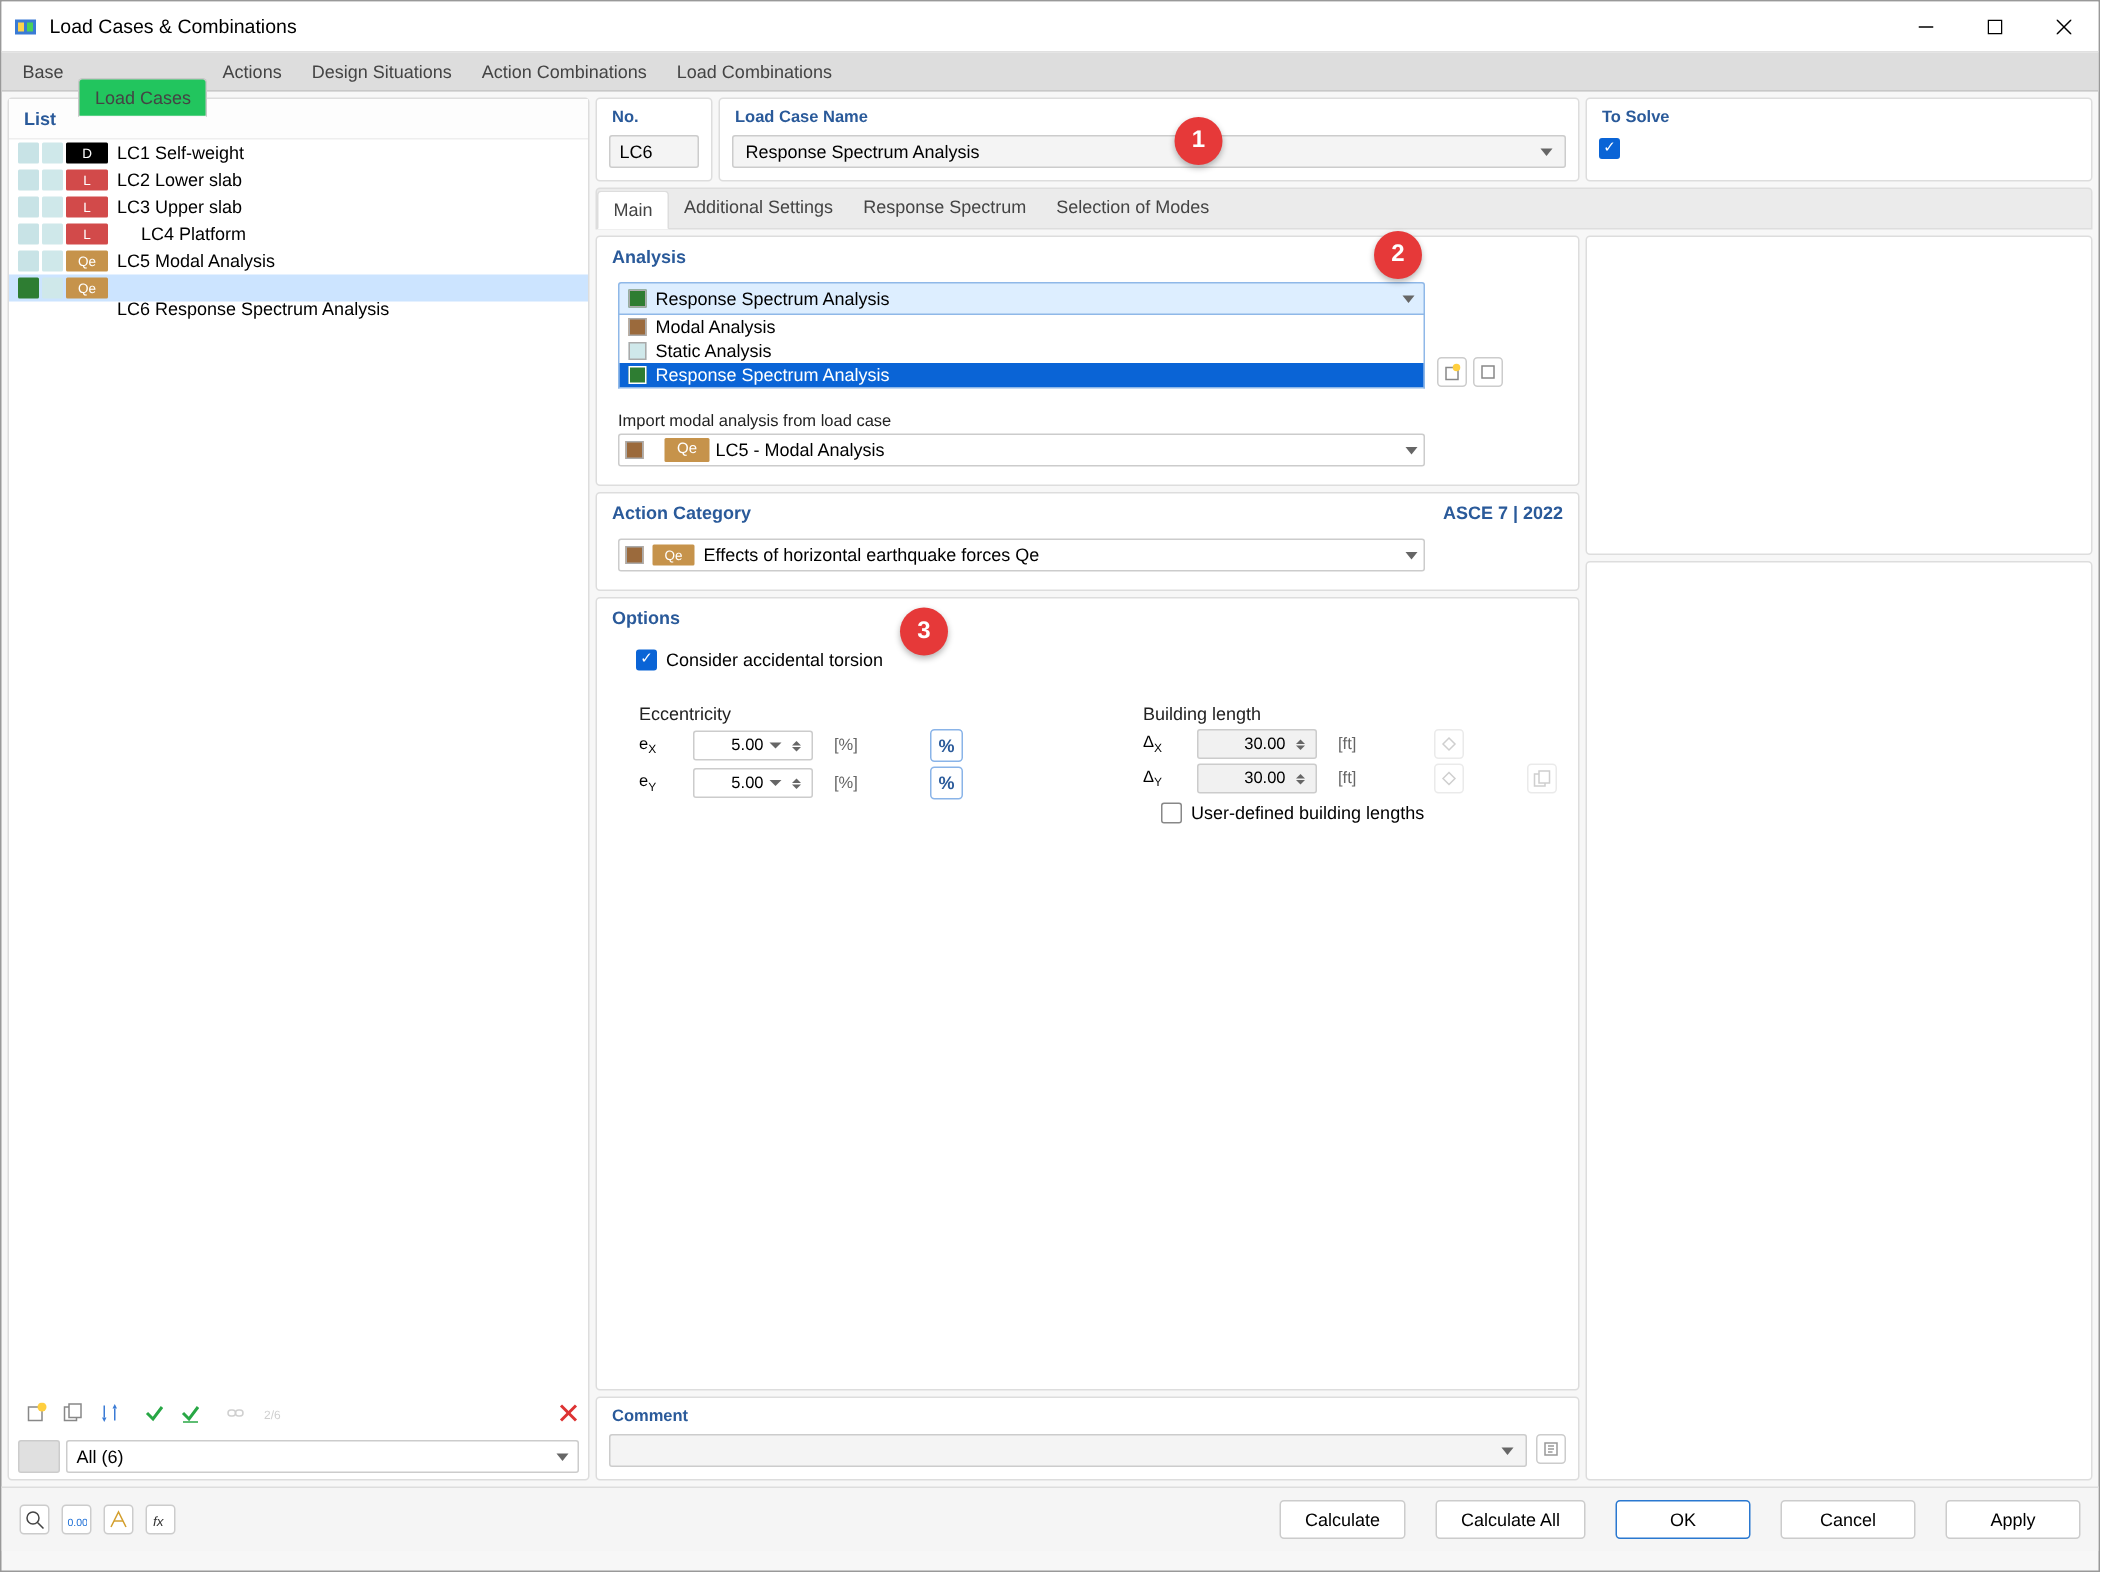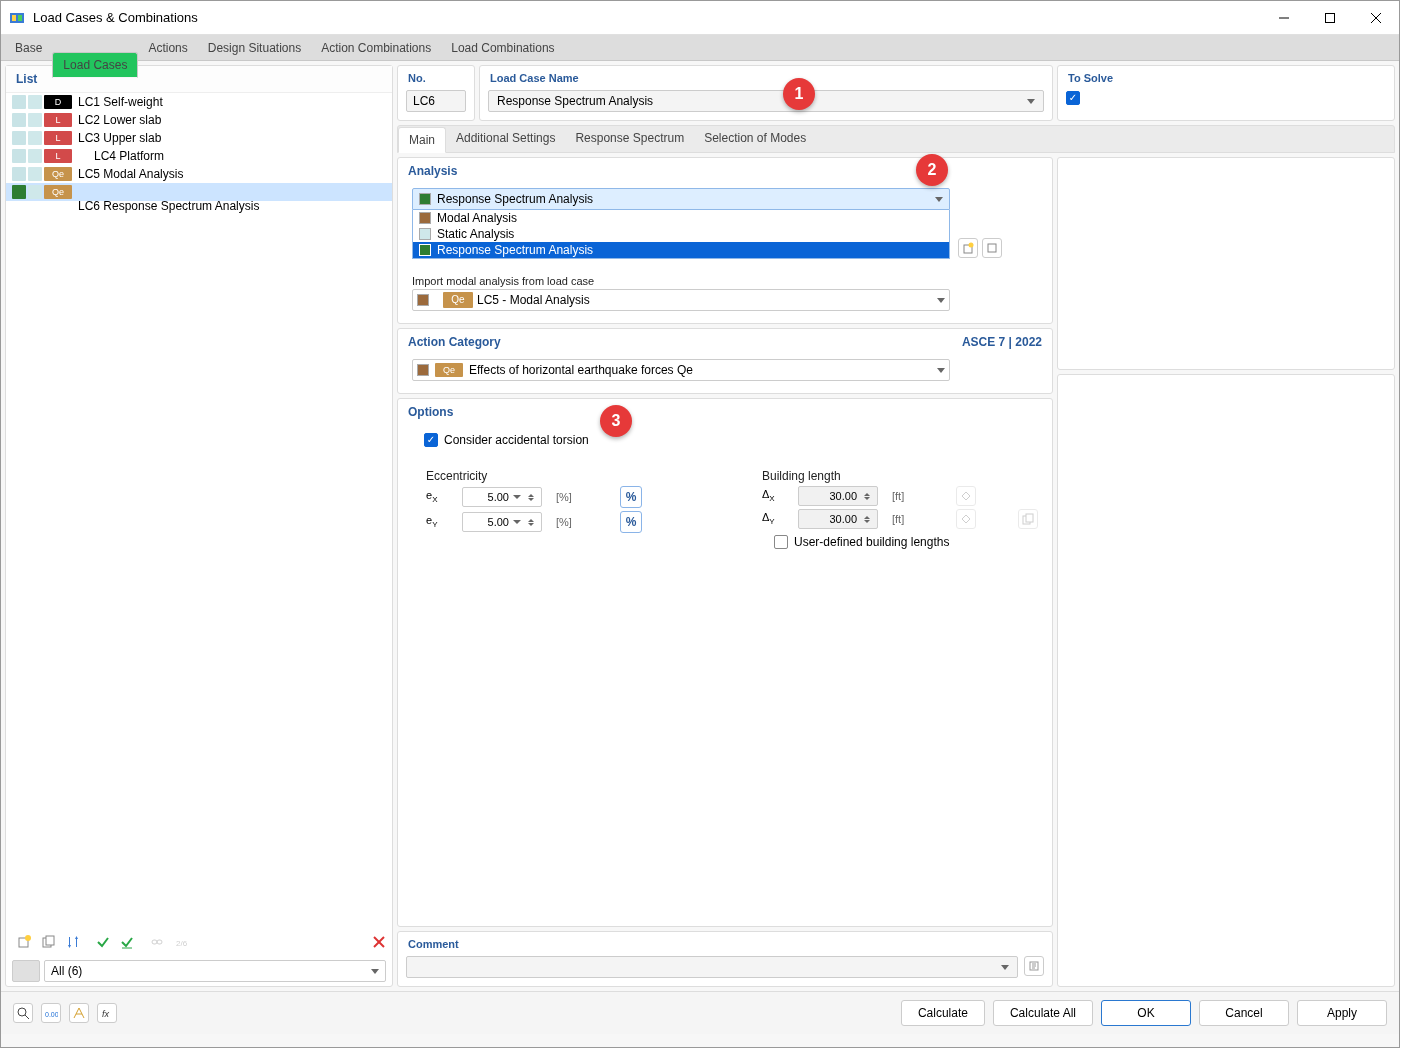--- a/index.html
+++ b/index.html
@@ -68,21 +68,21 @@
 .two-col { display: flex; gap: 30px; }
 .checkbox { width: 14px; height: 14px; border: 1px solid #888; border-radius: 2px; display: inline-flex; align-items: center; justify-content: center; }
 .checkbox.checked { background: #0a64d6; border-color: #0a64d6; }
 .checkbox.checked::after { content: "✓"; color: #fff; font-size: 10px; line-height: 10px; }
 .cb-row { display: flex; align-items: center; gap: 6px; margin: 4px 12px; }
 .balloon { position: absolute; width: 32px; height: 32px; border-radius: 50%; background: #e63939; color: #fff; display: flex; align-items: center; justify-content: center; font-size: 16px; font-weight: 600; box-shadow: 0 2px 4px rgba(0,0,0,0.3); z-index: 50; }
 .bottom-row { display: flex; gap: 4px; }
 .comment-panel { flex: 1; }
 .footer { display: flex; padding: 8px 12px; align-items: center; gap: 8px; border-top: 1px solid #ddd; background: #f5f5f5; }
 .footer-icons { display: flex; gap: 8px; }
-.footer-btns { margin-left: auto; display: flex; gap: 8px; }
+.footer-btns { margin-left: auto; display: flex; gap: 20px; }
 .btn { height: 26px; padding: 0 16px; border: 1px solid #ccc; border-radius: 3px; background: #fff; display: flex; align-items: center; justify-content: center; font-size: 12px; }
 .btn.primary { border-color: #2a78d0; color: #000; }
 .small-chev { width:12px; display:flex; flex-direction:column; align-items:center; gap:1px; }
 .small-chev div { width:0;height:0;border-left:3px solid transparent;border-right:3px solid transparent; }
 .small-chev .up { border-bottom:3px solid #666; }
 .small-chev .dn { border-top:3px solid #666; }
 </style>
 </head>
 <body>
 

